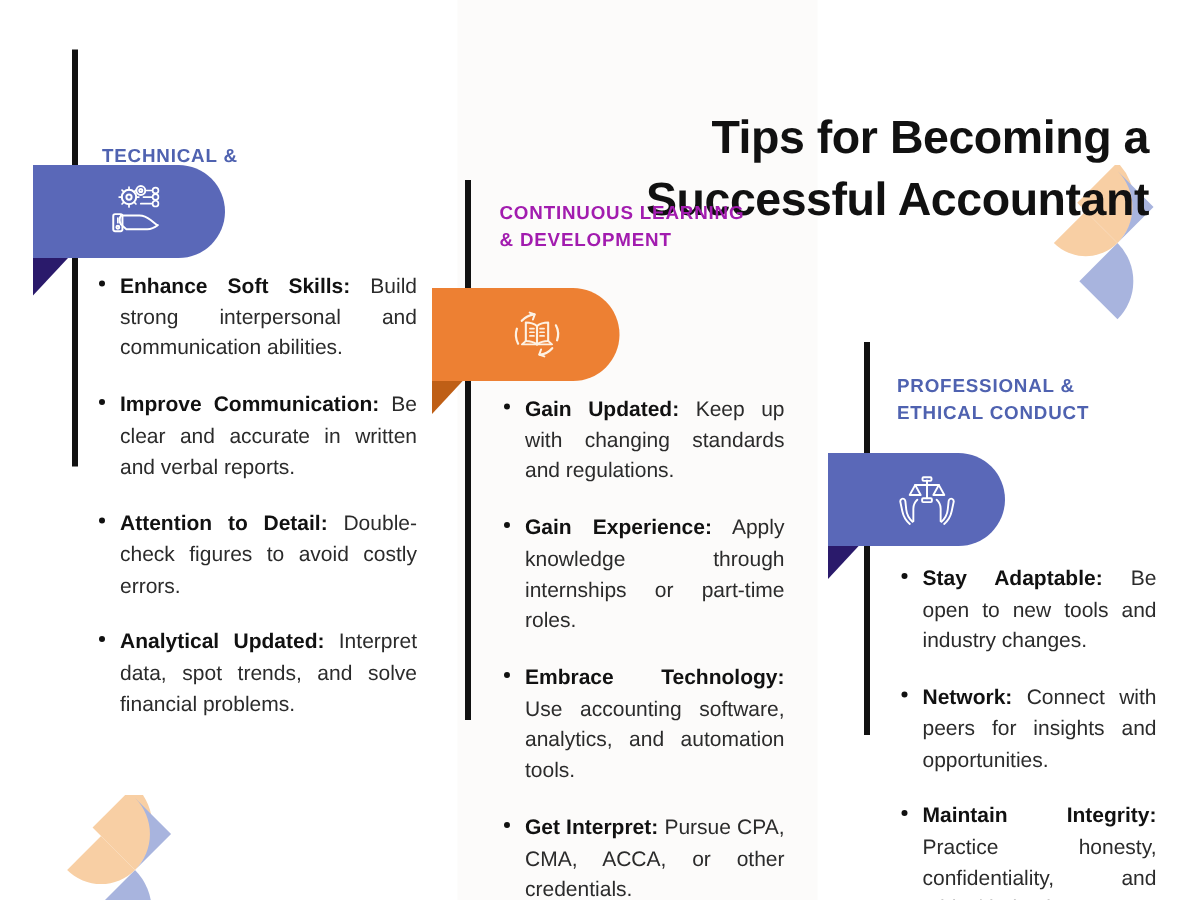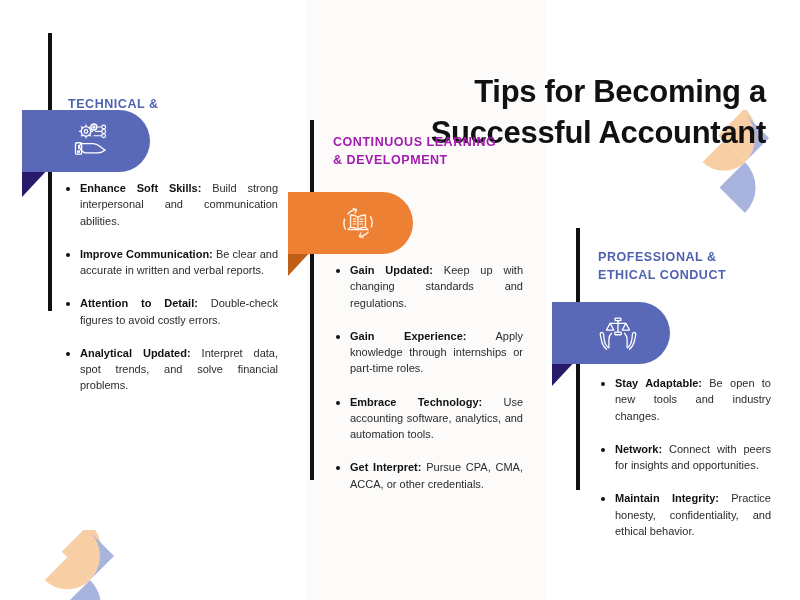--- a/index.html
+++ b/index.html
@@ -89,21 +89,21 @@
     position: absolute;
     z-index: 4;
     list-style: none;
     margin: 0;
     padding: 0;
   }
   .bullets li {
     position: relative;
     padding-left: 17px;
     margin-bottom: 17px;
-    font-size: 11px;
+    font-size: 14px;
     line-height: 1.48;
     color: #2b2b2b;
     text-align: justify;
     text-justify: inter-word;
   }
   .bullets li:last-child { margin-bottom: 0; }
   .bullets li::before {
     content: "";
     position: absolute;
     left: 3px;

